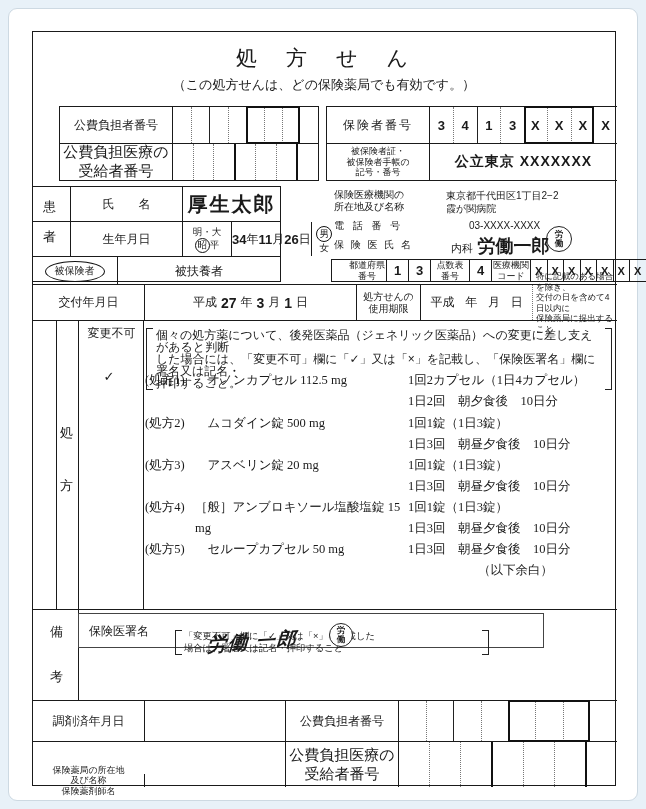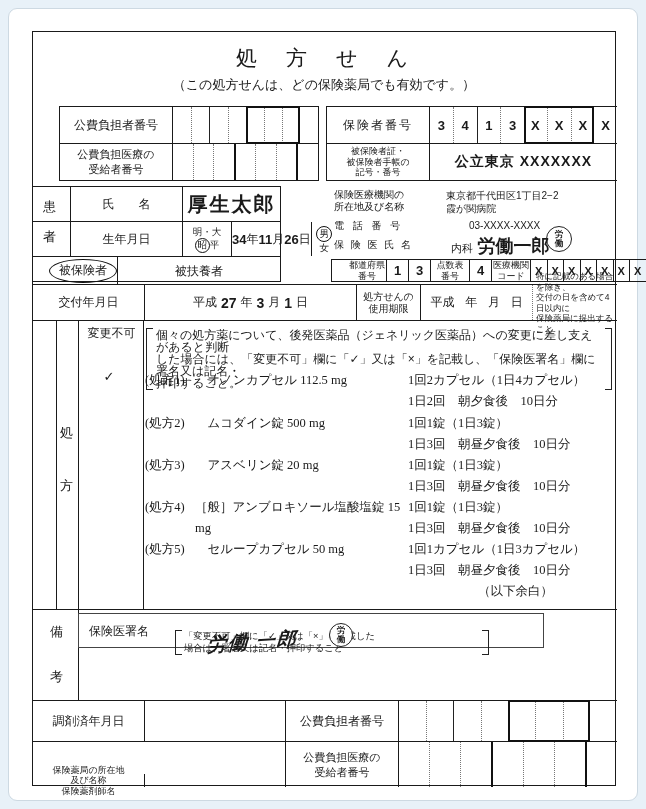--- a/index.html
+++ b/index.html
@@ -27,21 +27,21 @@
   .trow{display:flex;flex:1;min-height:0;}
   .trow + .trow{border-top:1.1px solid #1a1a1a;}
   .lblc{display:flex;align-items:center;justify-content:center;text-align:center;border-right:1.1px solid #1a1a1a;}
   .cells{display:flex;flex:1;position:relative;}
   .ncell{flex:1;display:flex;align-items:center;justify-content:center;font-weight:bold;font-size:13px;}
   .bl-d{border-left:1px dotted #777;}
   .bl-s{border-left:1px solid #222;}
   .bl-b{border-left:2px solid #111;}
   .bbox{position:absolute;top:-1px;bottom:-1px;left:50%;width:37.5%;border:2px solid #111;pointer-events:none;box-sizing:border-box;}
   .lab12{font-size:12px;}
-  .lab11{font-size:11px;}
+  .lab11{font-size:15px;}
   .lab10{font-size:10px;line-height:12px;}
   .lab9{font-size:9px;line-height:10.5px;}
   
   .circ{display:inline-block;border:1.3px solid #111;border-radius:50%;text-align:center;}
   .oval{display:inline-block;border:1.5px solid #111;border-radius:50%;padding:2px 9px 3px;}
   .stamp{border:1.5px solid #222;border-radius:50%;display:flex;align-items:center;justify-content:center;
          font-size:8.5px;line-height:9px;text-align:center;white-space:pre-line;font-weight:bold;}
   
   .brk{display:flex;align-items:stretch;}
   .brk-l,.brk-r{width:6px;border:1.5px solid #222;flex:0 0 6px;}
@@ -138,21 +138,21 @@
           <span>月</span>
           <b style="font-size:13px;">26</b>
           <span>日</span>
       </div>
       <div class="ctr" style="flex:0 0 25px;flex-direction:column;font-size:9.5px;line-height:11px;">
         <span class="circ" style="width:14px;height:14px;line-height:13px;">男</span>
         <span>女</span>
       </div>
     </div>
     <div class="trow" style="flex:0 0 28px;">
-      <div class="ctr" style="flex:0 0 85px;border-right:1.1px solid #1a1a1a;font-size:12px;justify-content:flex-end;">
+      <div class="ctr" style="flex:0 0 85px;border-right:1.1px solid #1a1a1a;font-size:10px;">
         <span class="oval">被保険者</span>
       </div>
       <div class="ctr" style="flex:1;font-size:12px;">被扶養者</div>
     </div>
   </div>
   <div class="abs" style="left:10px;top:166px;font-size:13px;">患</div>
   <div class="abs" style="left:10px;top:196px;font-size:13px;">者</div>
 
   <div class="abs lab10 pre" style="left:301px;top:157px;">保険医療機関の
 所在地及び名称</div>
@@ -257,21 +257,20 @@
       <span class="rx-name">［般］アンブロキソール塩酸塩錠 15 mg</span>
       <div class="rx-dose">
         <div>1回1錠（1日3錠）</div>
         <div>1日3回　朝昼夕食後　10日分</div>
       </div>
     </div>
     <div class="rx-row serif" style="top:218px;">
       <span class="rx-label">(処方5)</span>
       <span class="rx-name">　セループカプセル 50 mg</span>
       <div class="rx-dose">
-        <div>1回1カプセル（1日3カプセル）</div>
         <div>1日3回　朝昼夕食後　10日分</div>
         <div style="padding-left:70px;">（以下余白）</div>
       </div>
     </div>
   </div>
 
   <div class="abs" style="left:0;top:577px;width:584px;height:92px;border-top:1.1px solid #1a1a1a;border-bottom:1.1px solid #1a1a1a;">
     <div class="abs vline" style="left:45px;top:0;bottom:0;"></div>
     <div class="abs" style="left:17px;top:13px;font-size:13px;">備</div>
     <div class="abs" style="left:17px;top:58px;font-size:13px;">考</div>

